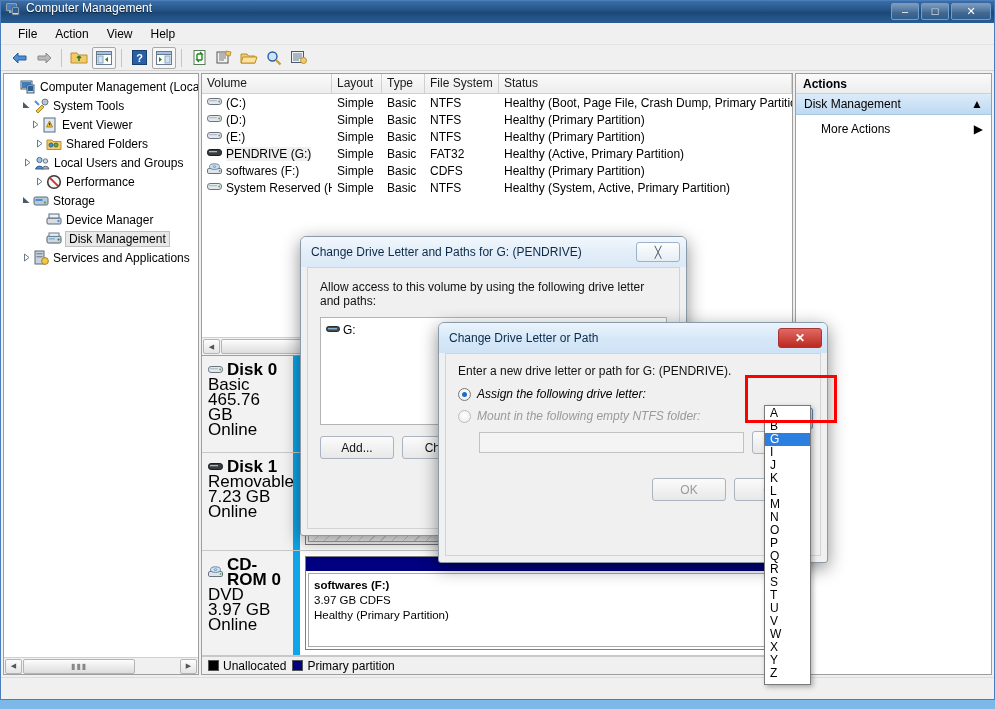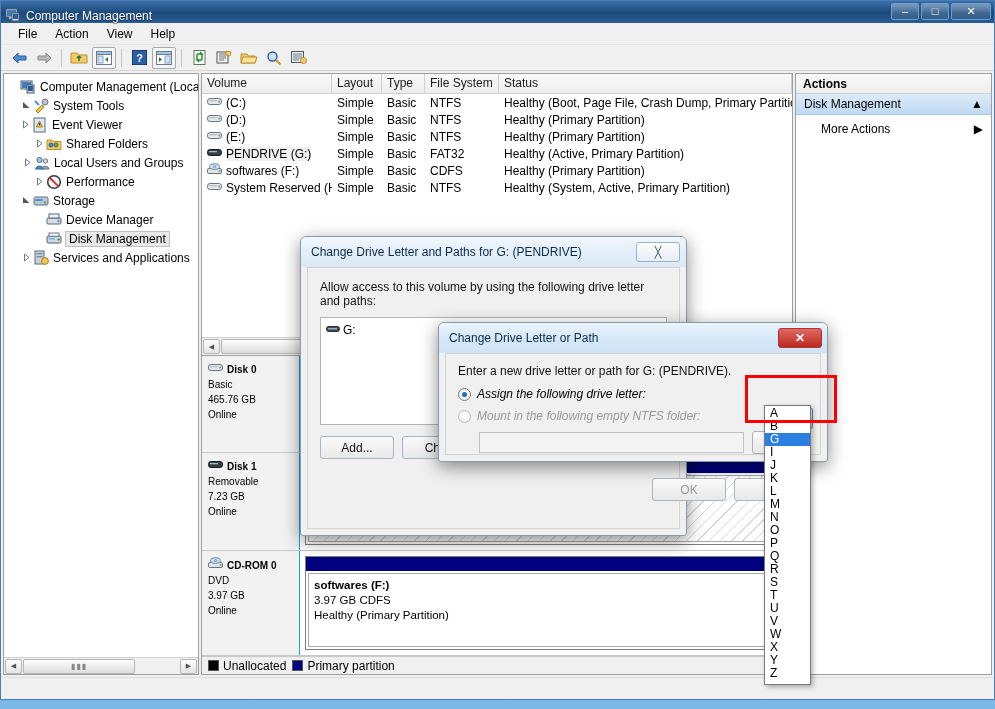--- a/index.html
+++ b/index.html
@@ -20,21 +20,21 @@
     width: 995px; height: 700px;
     background: #f0f0f0;
     border: 1px solid #4a7ebb;
     display: flex; flex-direction: column;
   }
 
   
   .titlebar {
     height: 22px; flex: 0 0 22px;
     background: linear-gradient(180deg,#3c6ea5 0%,#1f4f82 48%,#1b4878 52%,#2a5d95 100%);
-    display: flex; align-items: flex-end;
+    display: flex; align-items: flex-start;
     padding-left: 4px;
     position: relative;
   }
   .title-icon {
     width: 16px; height: 16px; margin-right: 5px;
     position: relative; flex: 0 0 16px;
   }
   .title-text {
     color: #fff; font-size: 12px;
     text-shadow: 0 1px 1px rgba(0,0,0,.6);
@@ -195,24 +195,24 @@
     flex: 1 1 auto; overflow: hidden;
     background: #fff; min-height:0;
     display:flex; flex-direction: column;
   }
   .disk-block {
     display: flex; border-bottom: 1px solid #c8c8c8;
     min-height: 0;
   }
   .disk-info {
     width: 98px; flex: 0 0 98px;
-    border-right: 1px solid #0ea5e9;
+    border-right: 7px solid #0ea5e9;
     background: #f2f2f2;
     padding: 6px 4px 4px 6px;
-    font-size: 10px; line-height: 15px;
+    font-size: 17px; line-height: 15px;
   }
   .disk-title { font-weight: bold; display:flex; align-items:center; gap:3px; }
   .disk-parts { flex: 1 1 auto; padding: 5px; min-width:0; }
   .part {
     border: 1px solid #808080;
     display:flex; flex-direction: column;
     height: 100%;
   }
   .part-cap { height: 14px; flex: 0 0 14px; background: #000080; }
   .part-body {
@@ -314,21 +314,21 @@
   .btn {
     height: 23px; min-width: 74px;
     border: 1px solid #a9b4bf; border-radius: 3px;
     background: linear-gradient(180deg,#fbfbfb,#e8e8e8);
     font-size: 12px; color:#111;
     display:flex; align-items:center; justify-content:center;
   }
   .btn.disabled { color:#9a9a9a; }
 
   
-  #dlg2 { left: 438px; top: 322px; width: 390px; height: 140px; }
+  #dlg2 { left: 438px; top: 322px; width: 390px; height: 241px; }
   .dlg2-titlebar {
     height: 30px;
     background: linear-gradient(180deg,#eaf4fd 0%,#d5e8f8 55%,#cfe3f6 100%);
     border-radius: 5px 5px 0 0;
     display:flex; align-items:center; padding: 0 5px 0 10px;
     font-size: 12px; color:#0c2a47;
   }
   .dlg2-titlebar .sp { flex:1 1 auto; }
   .dlg-x-red {
     width: 44px; height: 20px;
@@ -517,21 +517,21 @@
                 <path d="M1 7 L7.5 7 L1 1 Z" fill="#4a5a6a"></path>
               </svg>
             </span>
             <span class="tree-icon"><svg width="16" height="16" viewBox="0 0 16 16">
                 <path d="M3 13 L9 7 L11 9 L5 15 Z" fill="#f2c84b" stroke="#a8821f"></path>
                 <circle cx="12" cy="4" r="3" fill="#b9c4cf" stroke="#6a7a8a"></circle>
                 <path d="M2 3 L6 7" stroke="#4a90d9" stroke-width="2"></path>
               </svg></span>
             <span class="tree-label">System Tools</span>
           </div>
-          <div class="tree-row" style="padding-left: 14px;">
+          <div class="tree-row" style="padding-left: 24px;">
             <span class="tw">
               <svg width="9" height="9" viewBox="0 0 9 9">
                 <path d="M2.5 1 L7 4.5 L2.5 8 Z" fill="none" stroke="#6a7a8a"></path>
               </svg>
             </span>
             <span class="tree-icon"><svg width="16" height="16" viewBox="0 0 16 16">
                 <rect x="2" y="1" width="11" height="14" fill="#dfe9f3" stroke="#5a6a7a"></rect>
                 <path d="M7.5 4 L10.5 10 H4.5 Z" fill="#f2c84b" stroke="#a8821f"></path>
                 <rect x="7" y="6" width="1.2" height="2.4" fill="#333"></rect>
               </svg></span>

